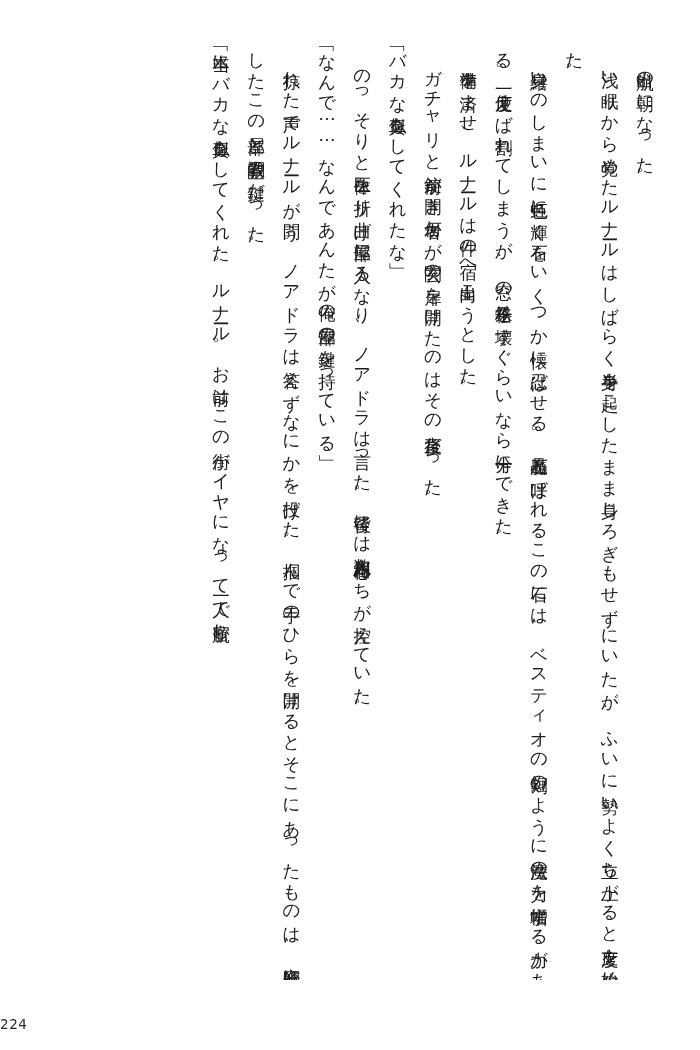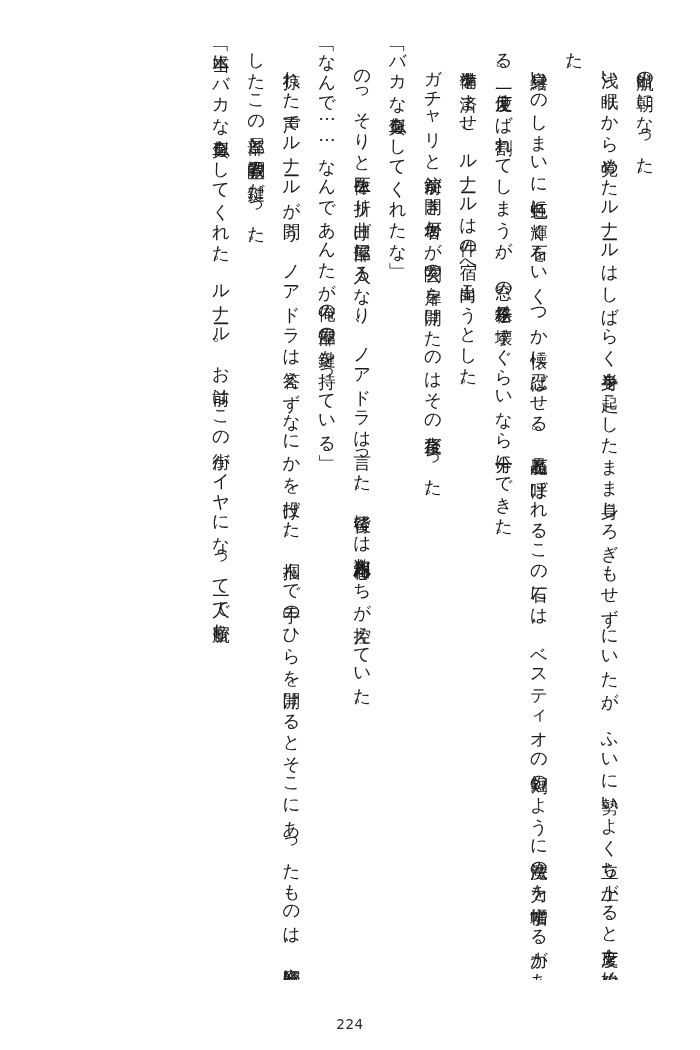--- a/index.html
+++ b/index.html
@@ -50,21 +50,20 @@
   }
   .para.noindent {
     text-indent: 0;
   }
 
   .page-number {
     position: absolute;
     bottom: 18px;
     left: 0;
     right: 0;
-    text-align: center;
     font-size: 13.5px;
     font-family: "DejaVu Sans", "Liberation Sans", sans-serif;
     color: #2a2a2a;
     letter-spacing: 0.04em;
   }
 </style>
 </head>
 <body>
 
 <div class="page">

